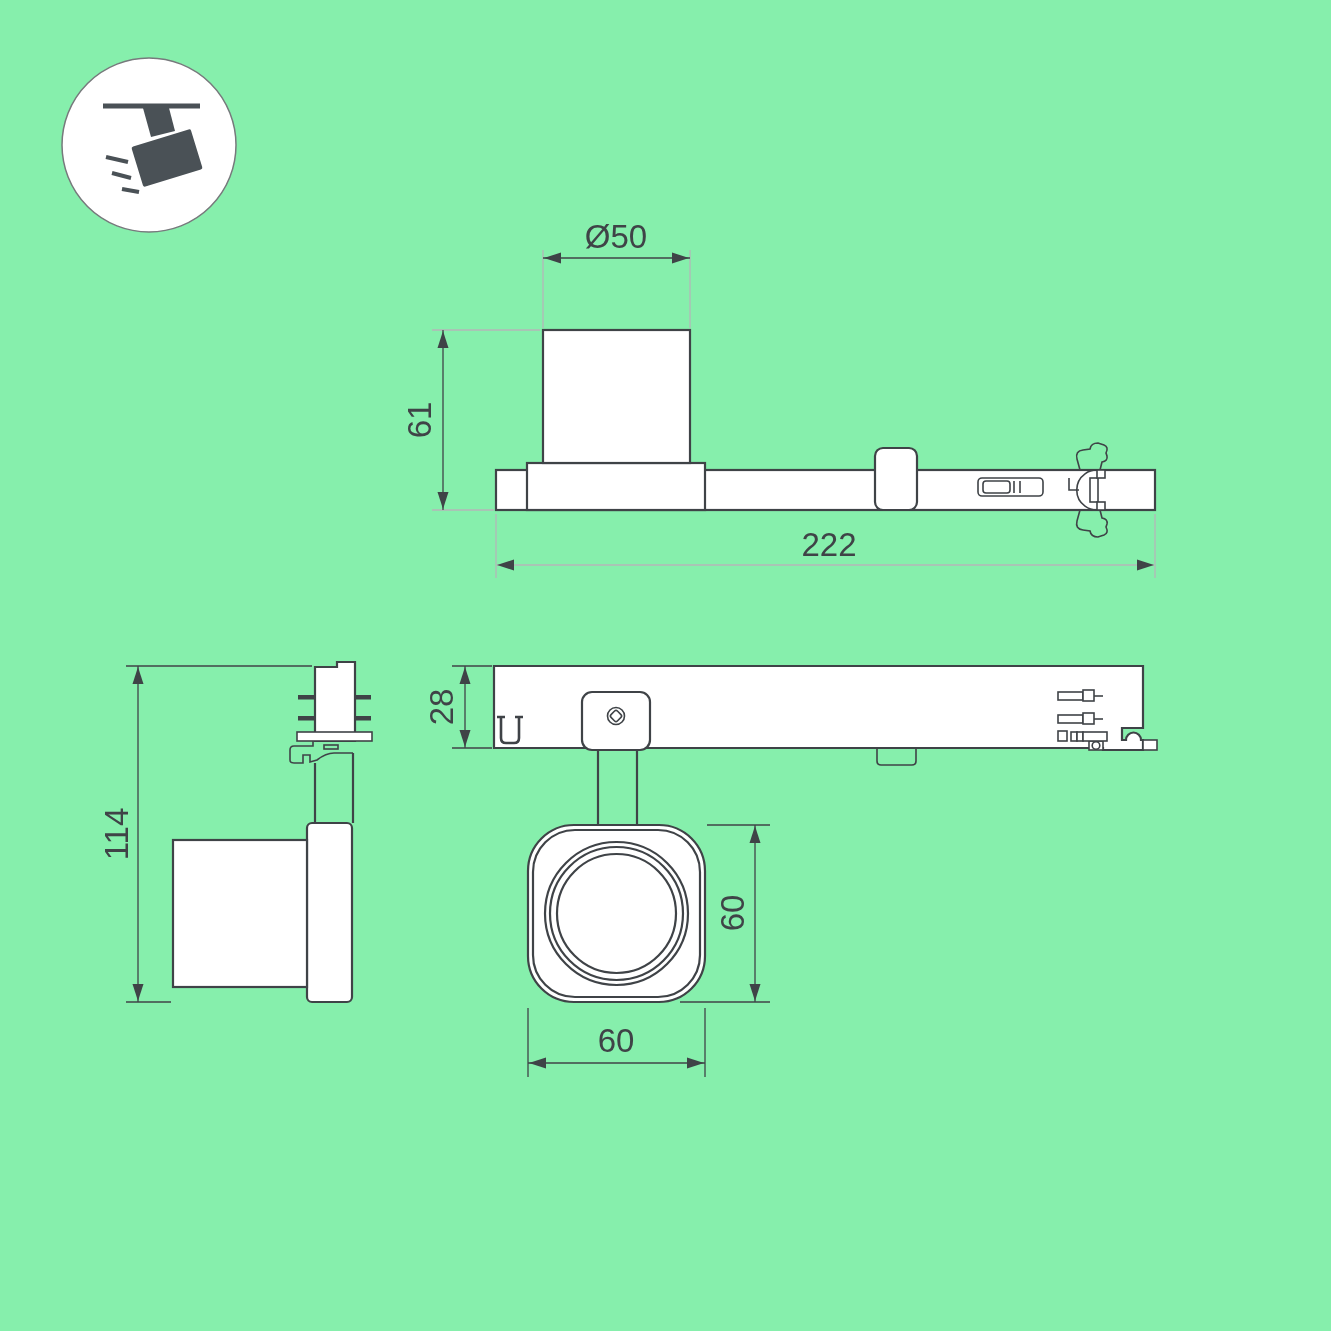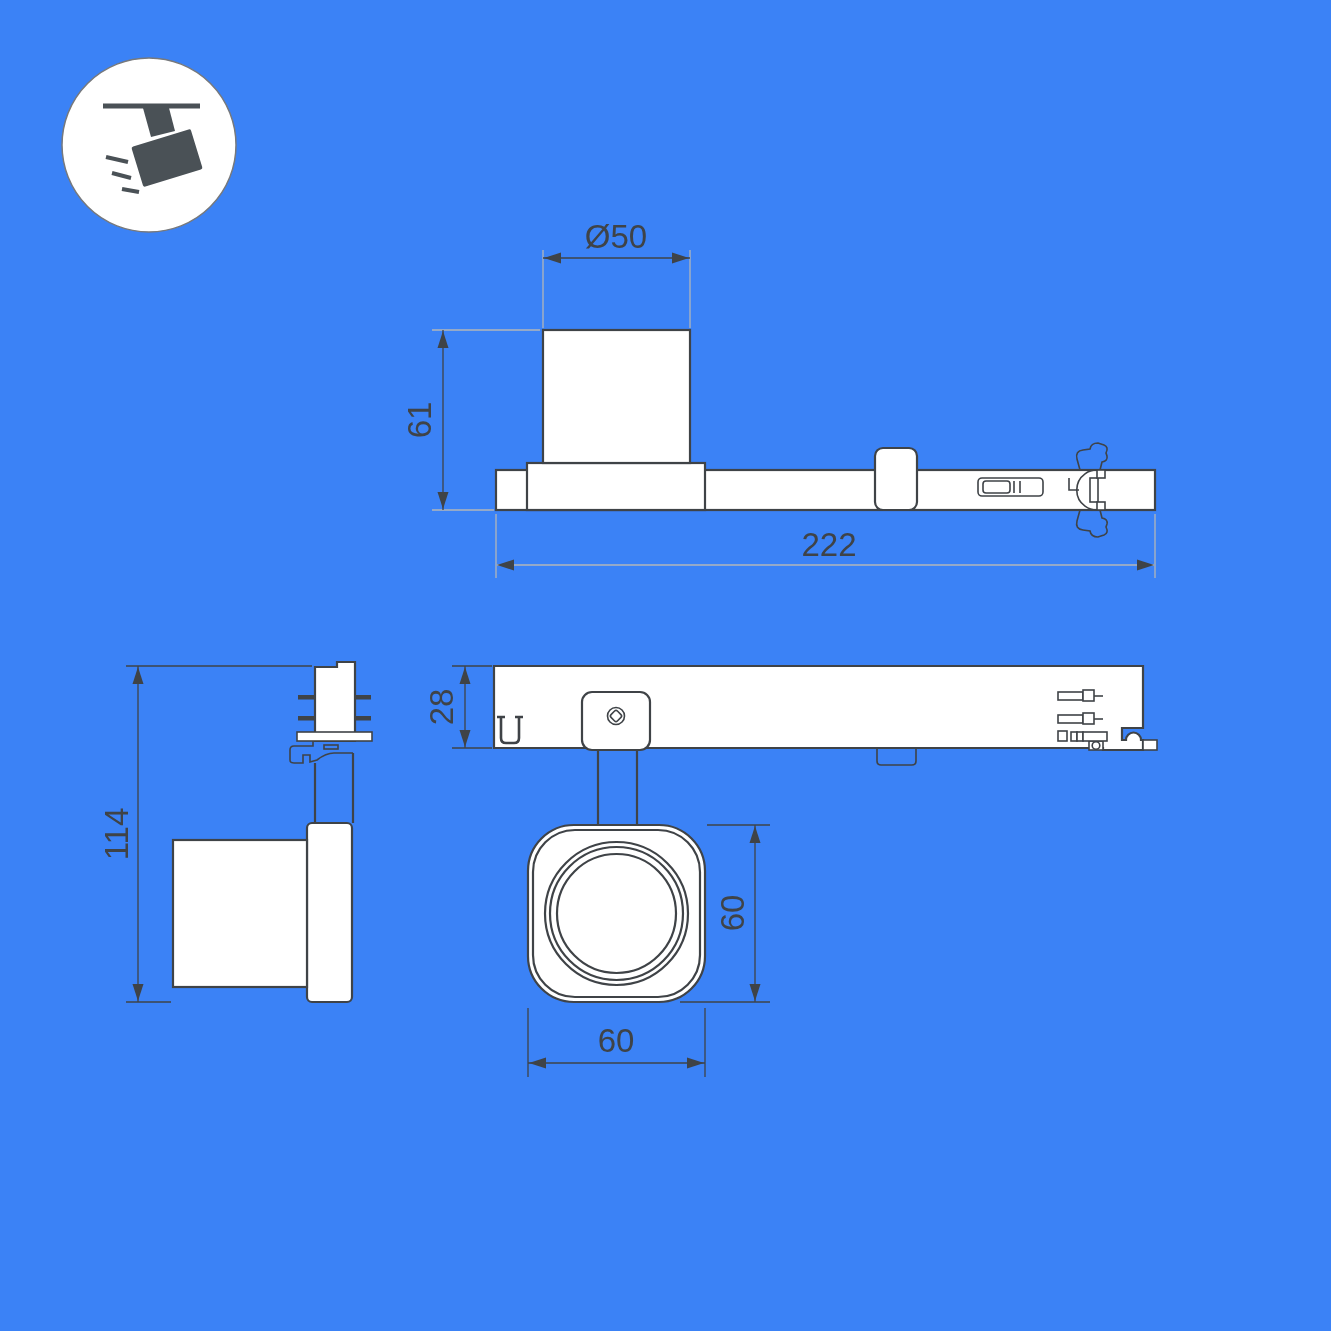--- a/index.html
+++ b/index.html
@@ -1,16 +1,16 @@
 <!DOCTYPE html>
 <html><head>
 <meta charset="utf-8">
 <style>
   html,body{margin:0;padding:0;background:#ffffff;}
-  .stage{position:relative;width:1331px;height:1331px;background:#3b82f6;overflow:hidden;}
+  .stage{position:relative;width:1331px;height:1331px;background:#86efac;overflow:hidden;}
   svg{display:block;}
   text{font-family:"Liberation Sans","DejaVu Sans",sans-serif;font-size:33px;fill:#3f4347;}
   .outline{fill:#ffffff;stroke:#3f4347;stroke-width:2.2;}
   .outline-nf{fill:none;stroke:#3f4347;stroke-width:2.2;}
   .detail{fill:#ffffff;stroke:#3f4347;stroke-width:1.6;}
   .detail-nf{fill:none;stroke:#3f4347;stroke-width:1.6;}
   .solid{fill:#3f4347;stroke:none;}
   .dim{stroke:#3f4347;stroke-width:1.3;fill:none;}
   .ext{stroke:#b4b6b8;stroke-width:1.3;fill:none;}
   .arrow{fill:#3f4347;stroke:none;}

